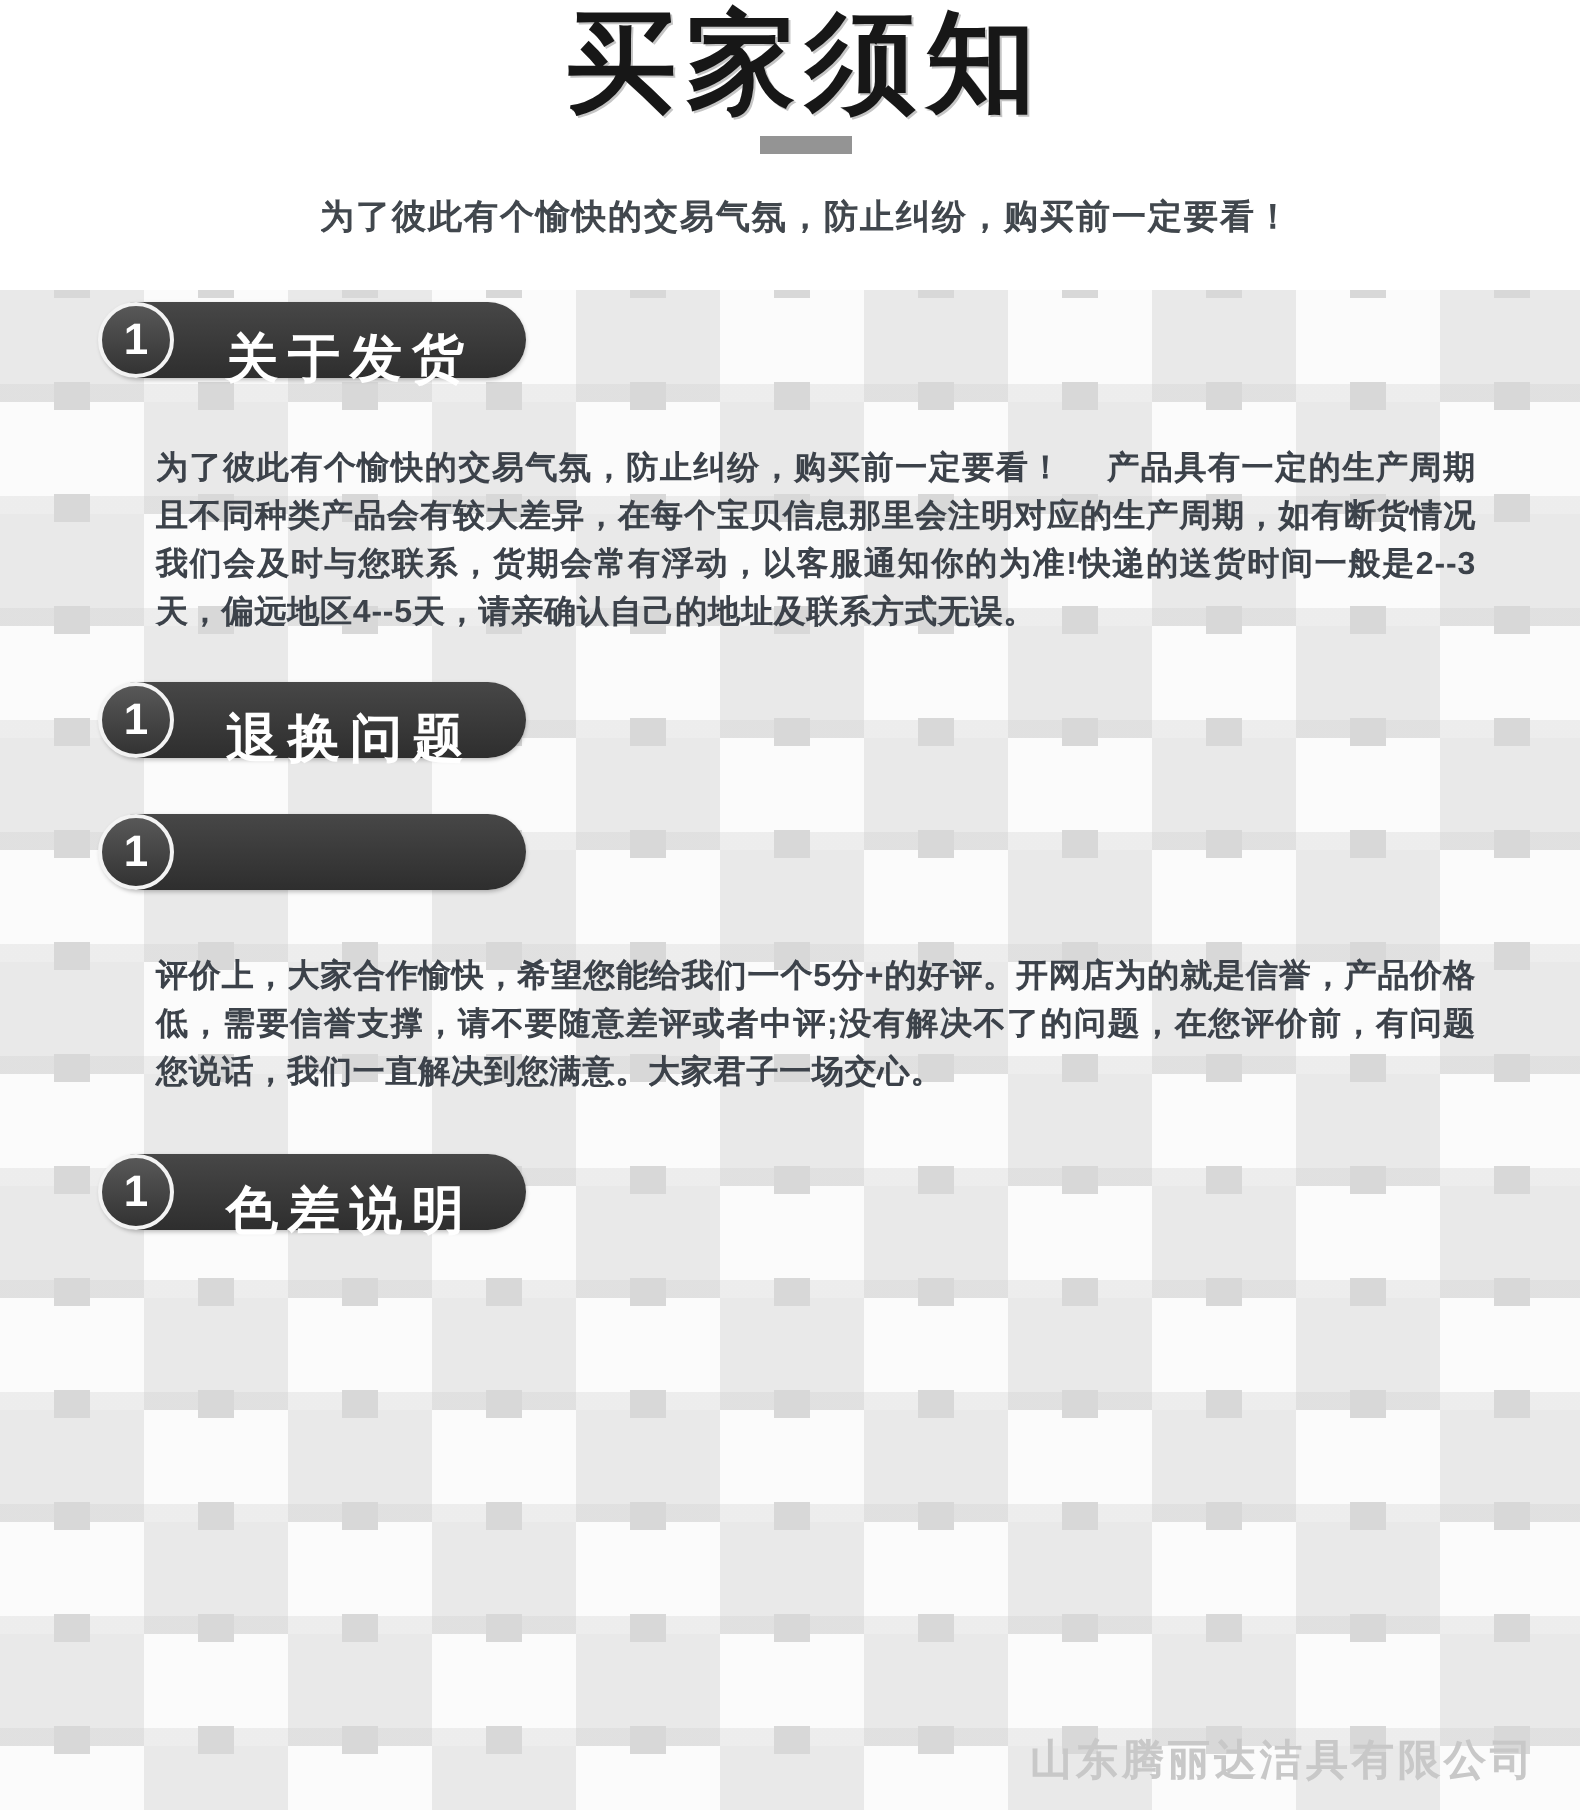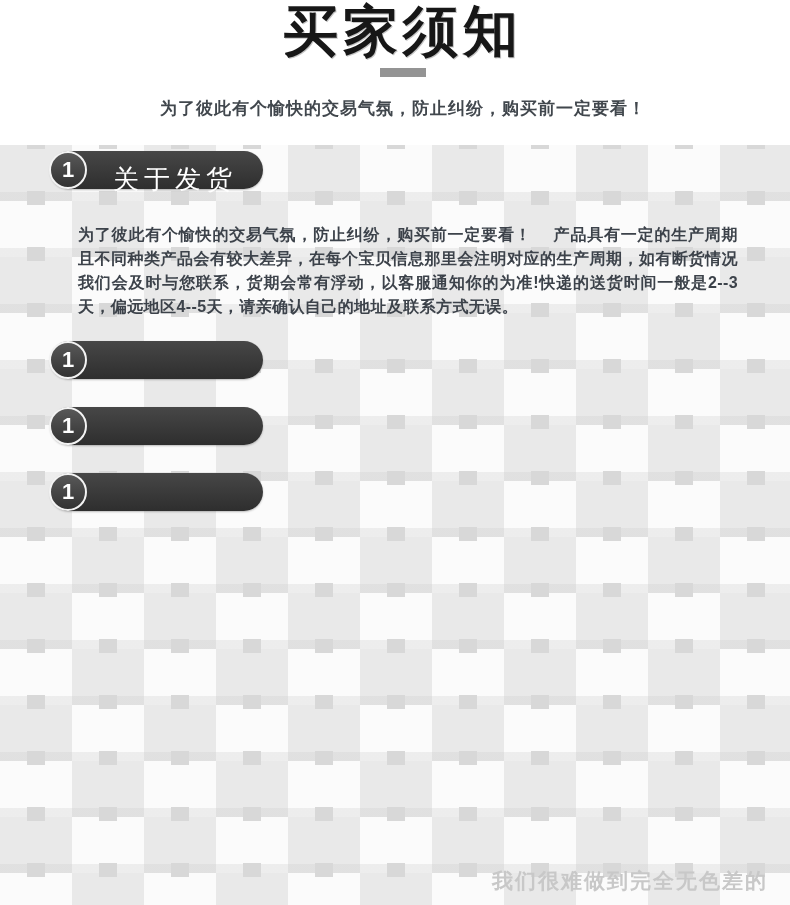--- a/index.html
+++ b/index.html
@@ -73,21 +73,21 @@
     font-weight:700;
     display:flex;
     align-items:center;
     justify-content:center;
     margin-left:-1px;
     flex:0 0 auto;
   }
   .sec-title {
     color:#ffffff;
     font-size:26px;
-    font-weight:400;
+    font-weight:700;
     letter-spacing:5px;
     margin-left:26px;
     white-space:nowrap;
     margin-top:19px;
   }
 
   
   .sec-body {
     margin-left:78px;
     width:660px;
@@ -142,34 +142,37 @@
       <div class="pill">
         <div class="badge-circle">1</div>
         <div class="sec-title">关于发货</div>
       </div>
     </div>
     <div class="sec-body mt34">为了彼此有个愉快的交易气氛，防止纠纷，购买前一定要看！　 产品具有一定的生产周期且不同种类产品会有较大差异，在每个宝贝信息那里会注明对应的生产周期，如有断货情况我们会及时与您联系，货期会常有浮动，以客服通知你的为准!快递的送货时间一般是2--3天，偏远地区4--5天，请亲确认自己的地址及联系方式无误。</div>
 
     <div class="sec-header mt22">
       <div class="pill">
         <div class="badge-circle">1</div>
+        <div class="sec-title">退换问题</div>
       </div>
     </div>
 
     <div class="sec-header mt28">
       <div class="pill">
         <div class="badge-circle">1</div>
       </div>
     </div>
+    <div class="sec-body mt32">评价上，大家合作愉快，希望您能给我们一个5分+的好评。开网店为的就是信誉，产品价格低，需要信誉支撑，请不要随意差评或者中评;没有解决不了的问题，在您评价前，有问题您说话，我们一直解决到您满意。大家君子一场交心。</div>
 
     <div class="sec-header mt28">
       <div class="pill">
         <div class="badge-circle">1</div>
+        <div class="sec-title">色差说明</div>
       </div>
     </div>
 
     <div class="watermark">
-      <div class="wm-company">我们很难做到完全无色差的</div>
+      <div class="wm-company">山东腾丽达洁具有限公司</div>
     </div>
 
   </div>
 
 </div>
 
 </body></html>

